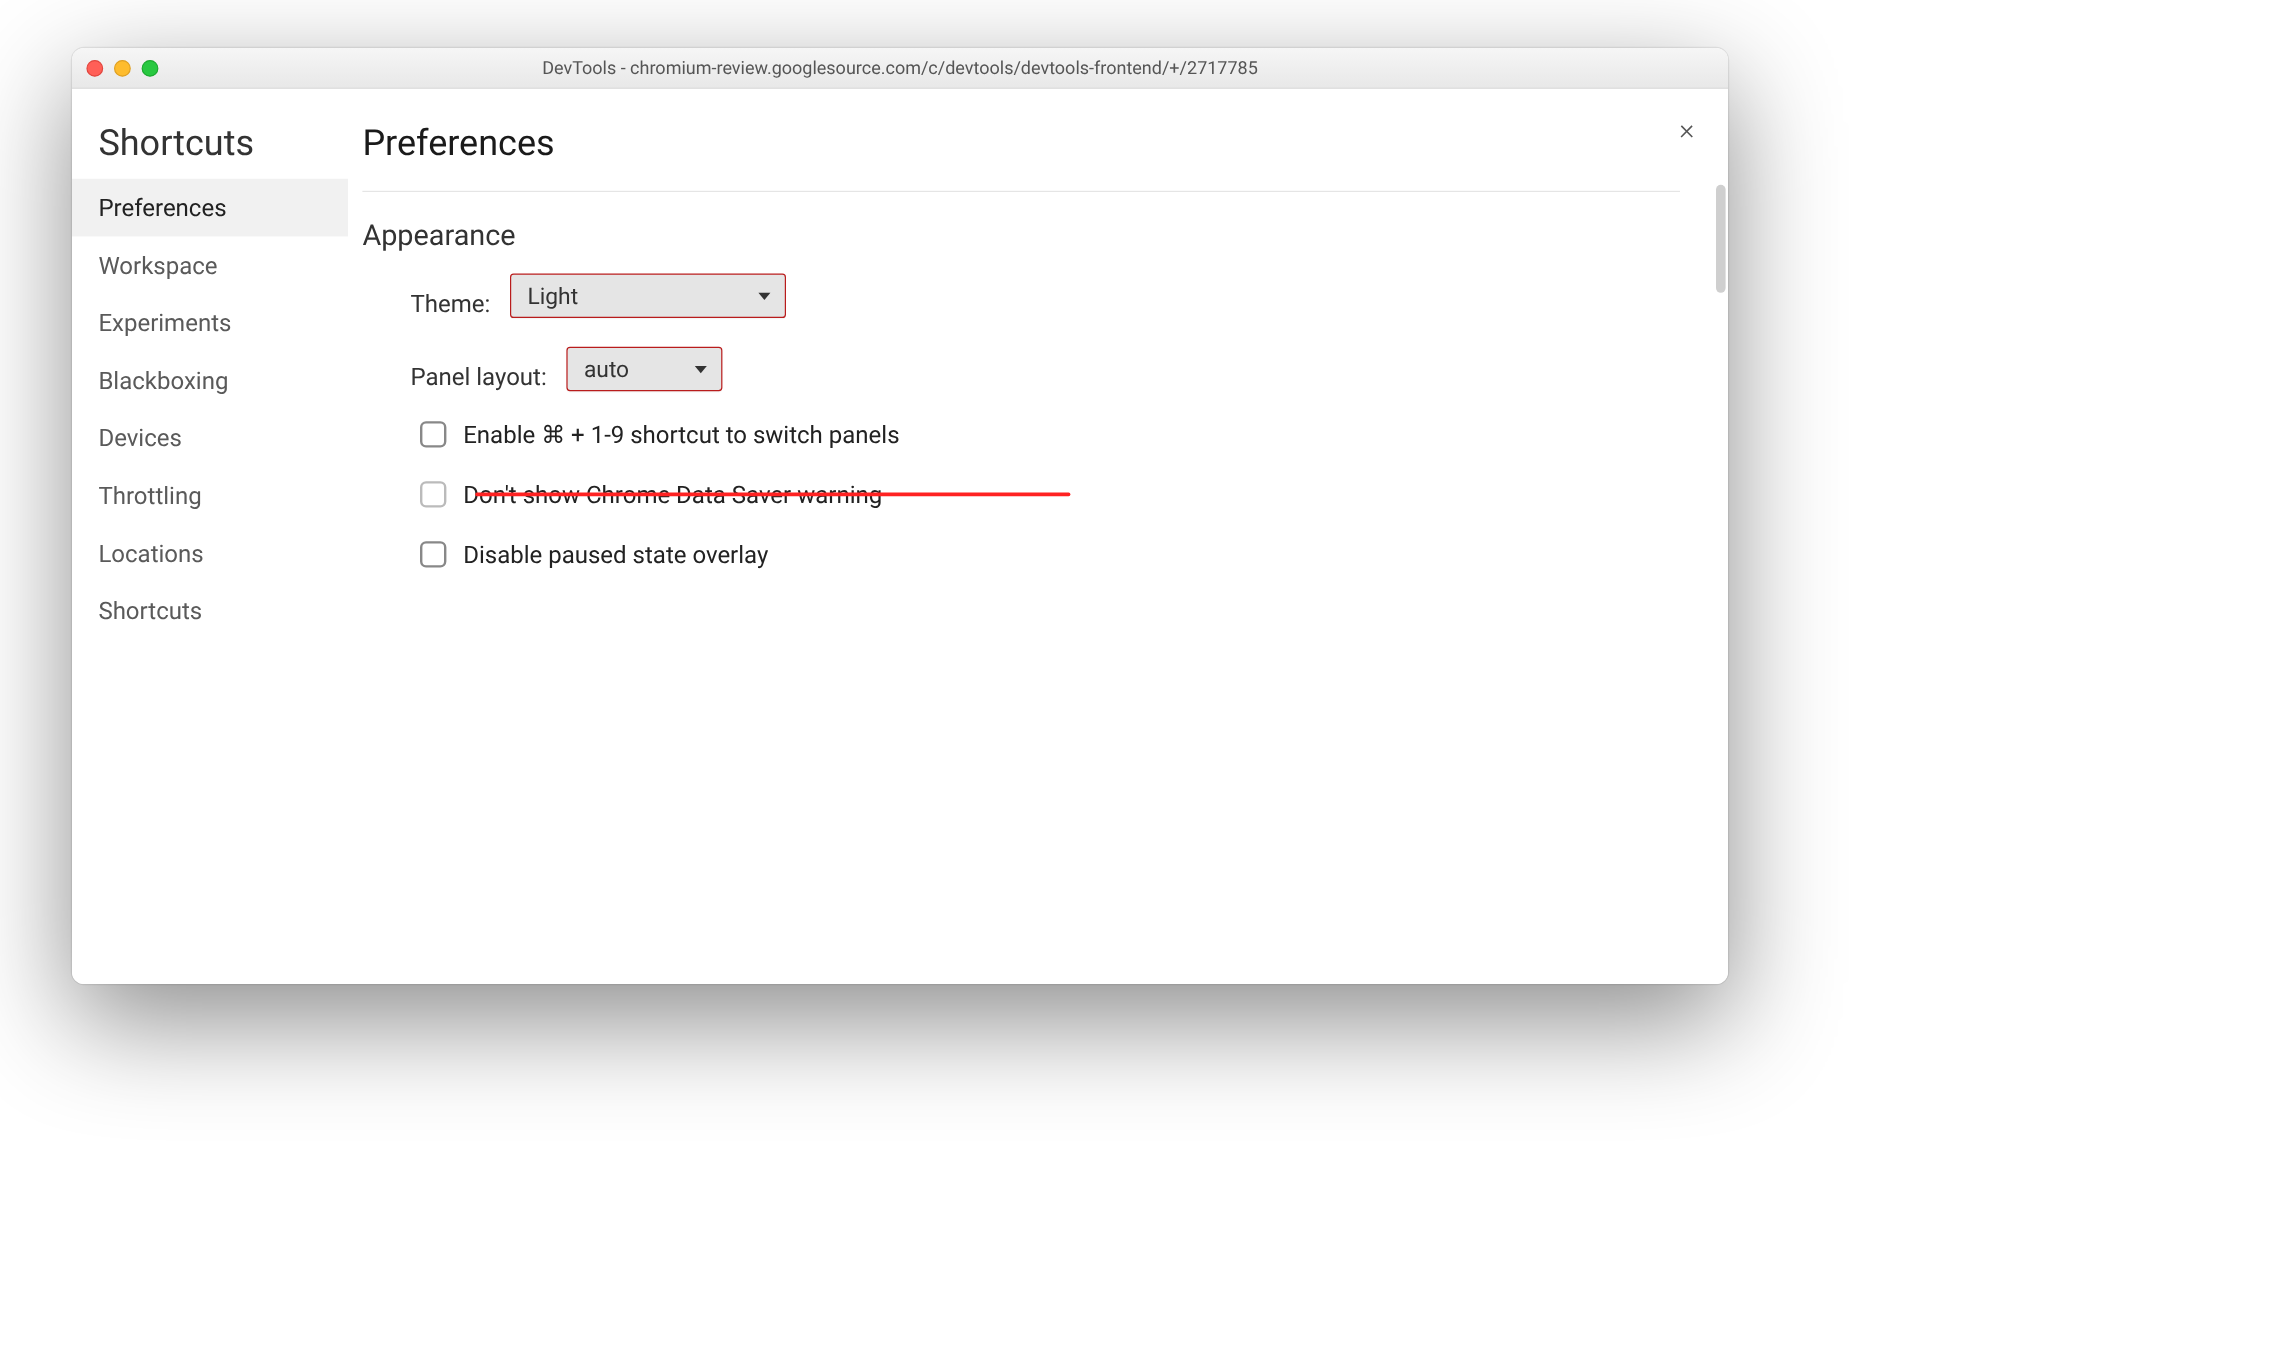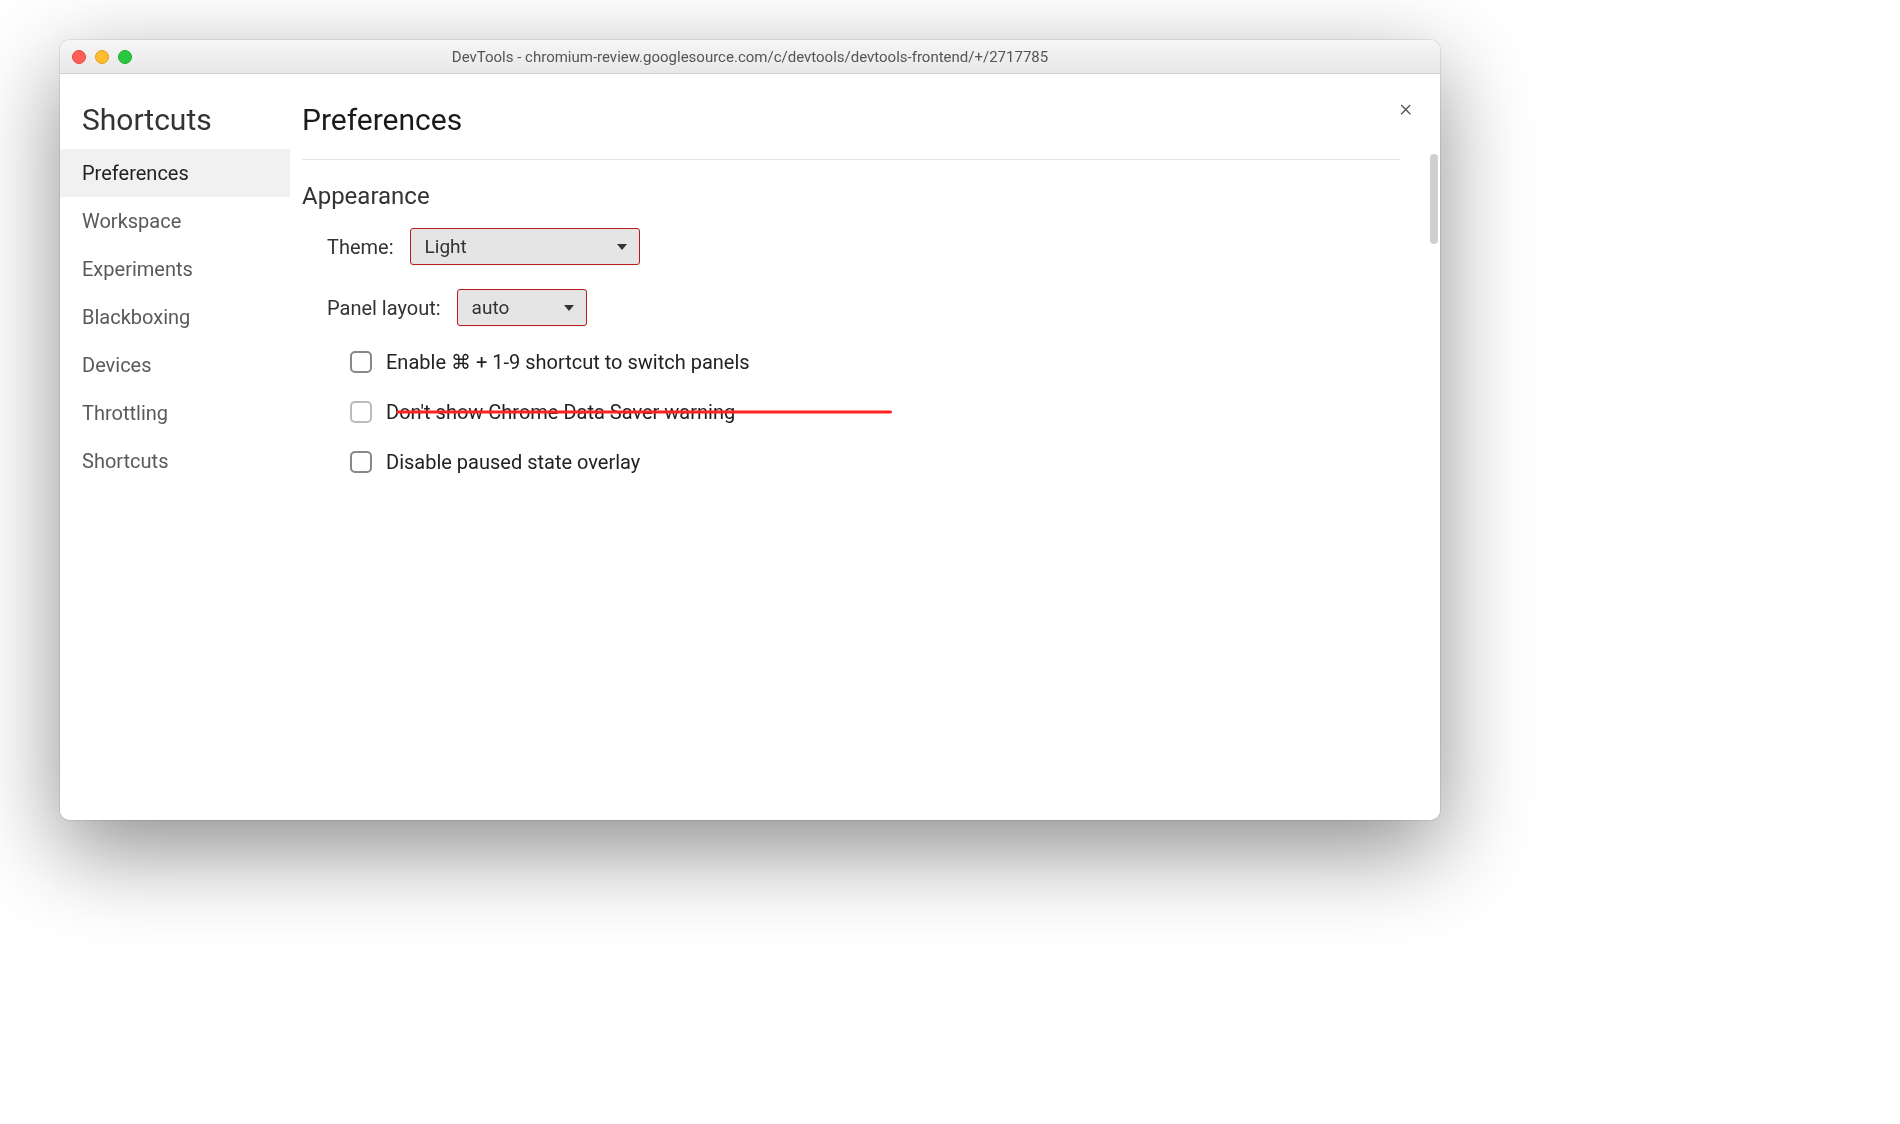--- a/index.html
+++ b/index.html
@@ -66,21 +66,21 @@
   .main {
     flex:1; padding: 28px 40px 0 12px; overflow-y:auto; position:relative;
   }
   .main h2 {
     font-size: 30px; font-weight:400; color:#1a1a1a; padding-bottom: 22px;
     border-bottom:1px solid #e5e5e5;
   }
   .section-title {
     font-size: 24px; color:#333; margin: 22px 0 18px 0; font-weight:400;
   }
-  .row { display:flex; align-items:center; margin: 0 0 24px 25px; }
+  .row { display:flex; align-items:flex-end; margin: 0 0 24px 40px; }
   .row label.lbl { font-size:20px; color:#333; margin-right: 16px; }
   .select {
     border:1px solid #b91c1c; background:#e5e5e5; color:#333;
     font-size:19px; padding:6px 40px 6px 14px; border-radius:3px;
     position:relative; display:inline-flex; align-items:center;
     box-shadow: 0 1px 0 rgba(0,0,0,0.04);
     cursor:pointer;
   }
   .select .caret {
     position:absolute; right:12px; width:0;height:0;
@@ -127,20 +127,21 @@
     <div class="close-x">×</div>
 
     <div class="sidebar">
       <h1>Shortcuts</h1>
       <div class="nav-item selected">Preferences</div>
       <div class="nav-item">Workspace</div>
       <div class="nav-item">Experiments</div>
       <div class="nav-item">Blackboxing</div>
       <div class="nav-item">Devices</div>
       <div class="nav-item">Throttling</div>
+      <div class="nav-item">Locations</div>
       <div class="nav-item">Shortcuts</div>
     </div>
 
     <div class="main">
       <h2>Preferences</h2>
       <div class="section-title">Appearance</div>
 
       <div class="row">
         <label class="lbl">Theme:</label>
         <div class="select" style="width:230px;">

